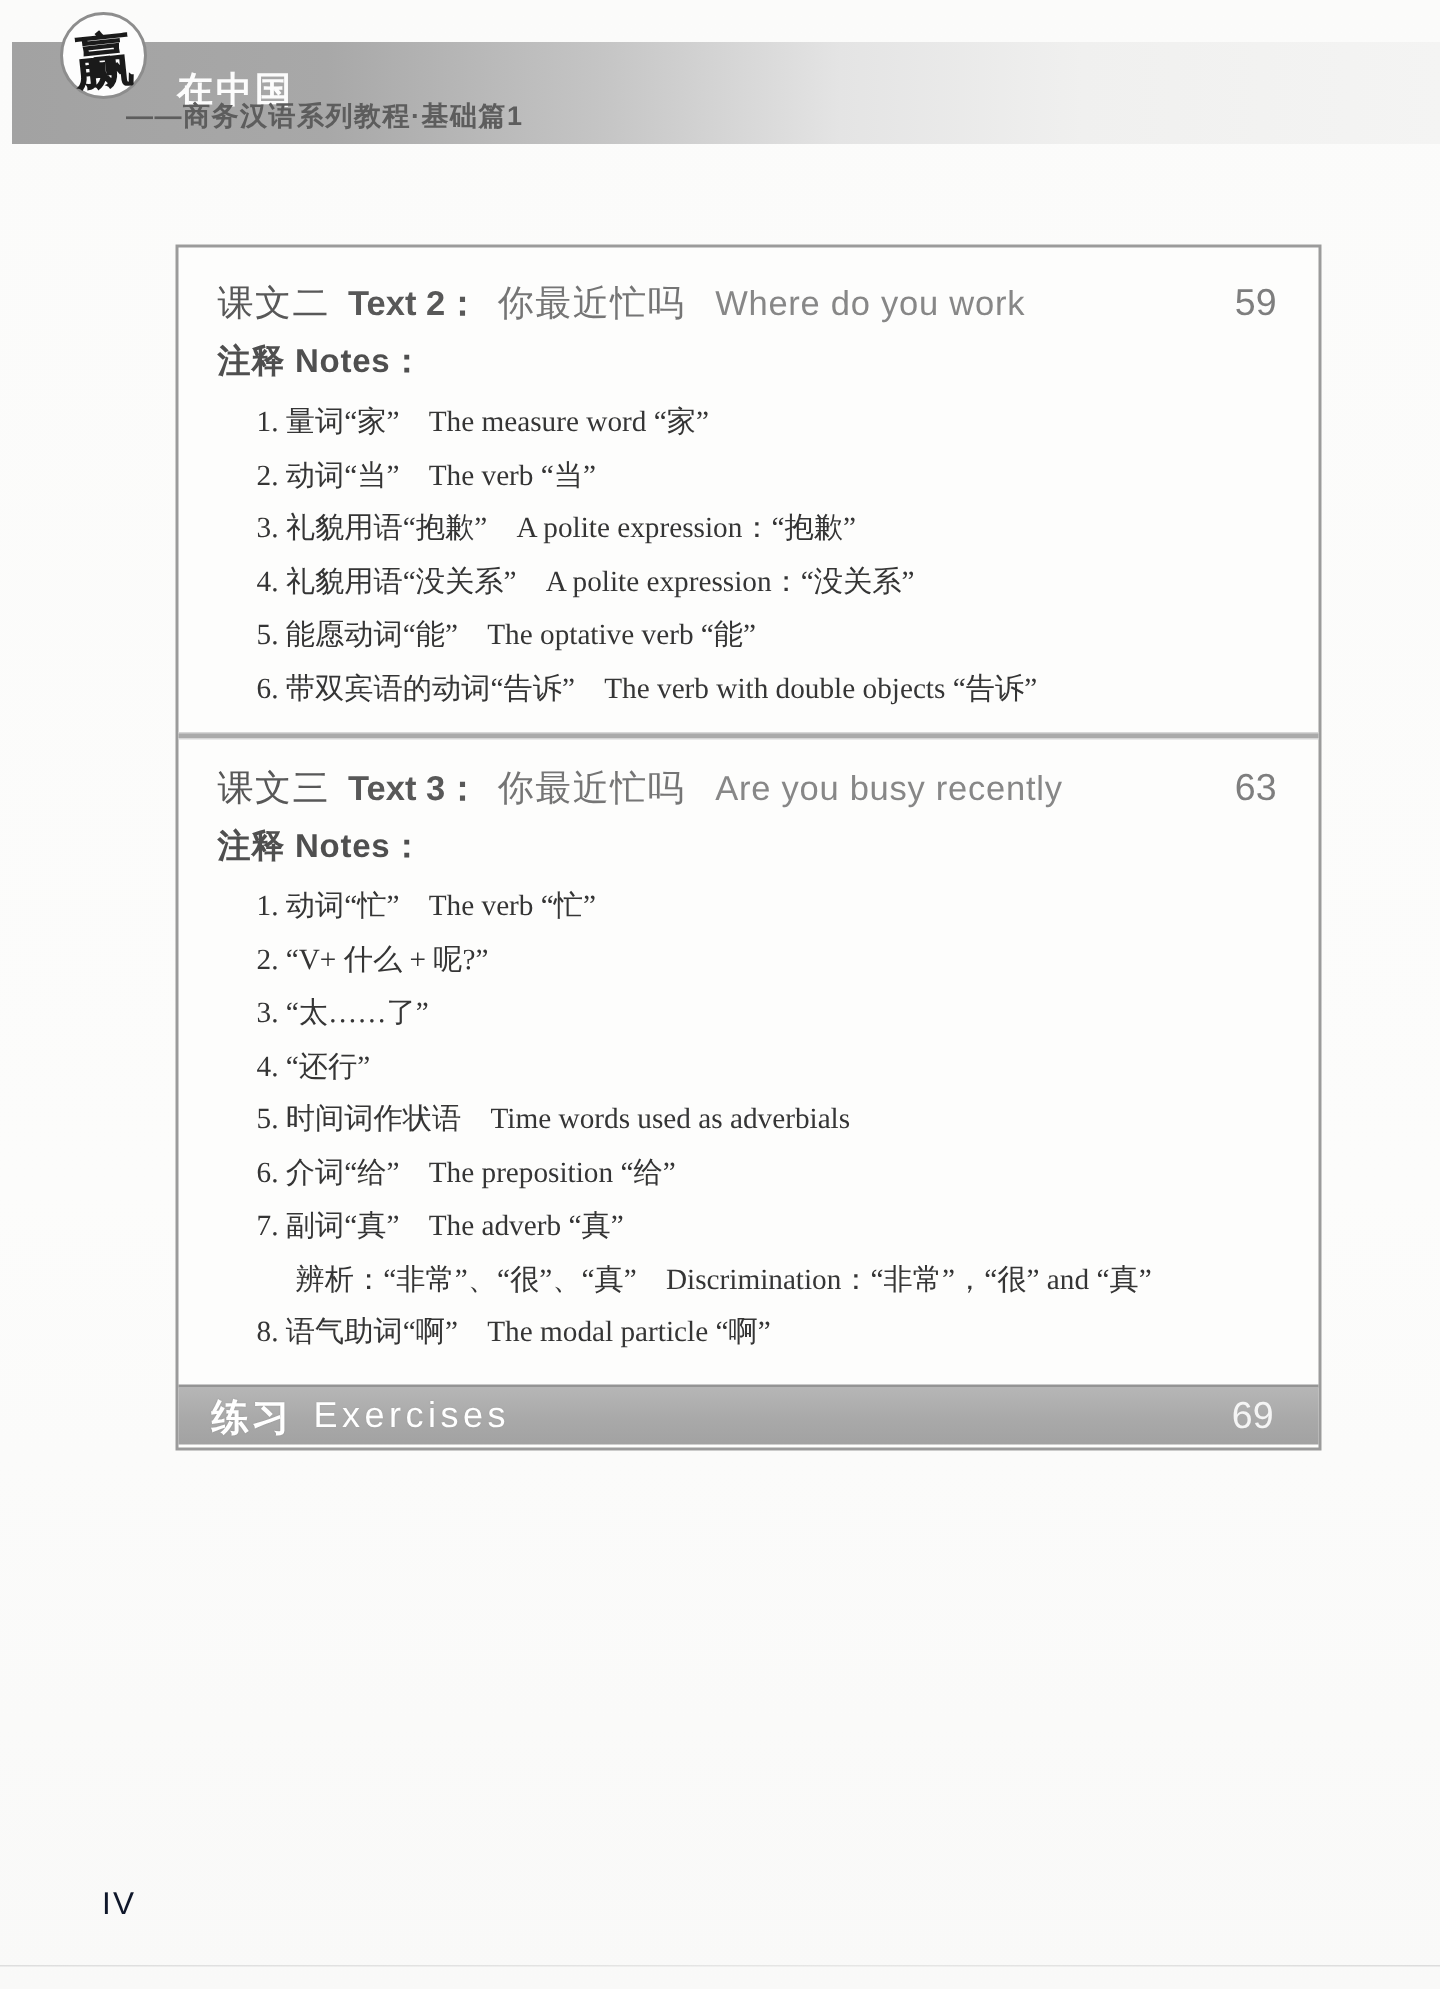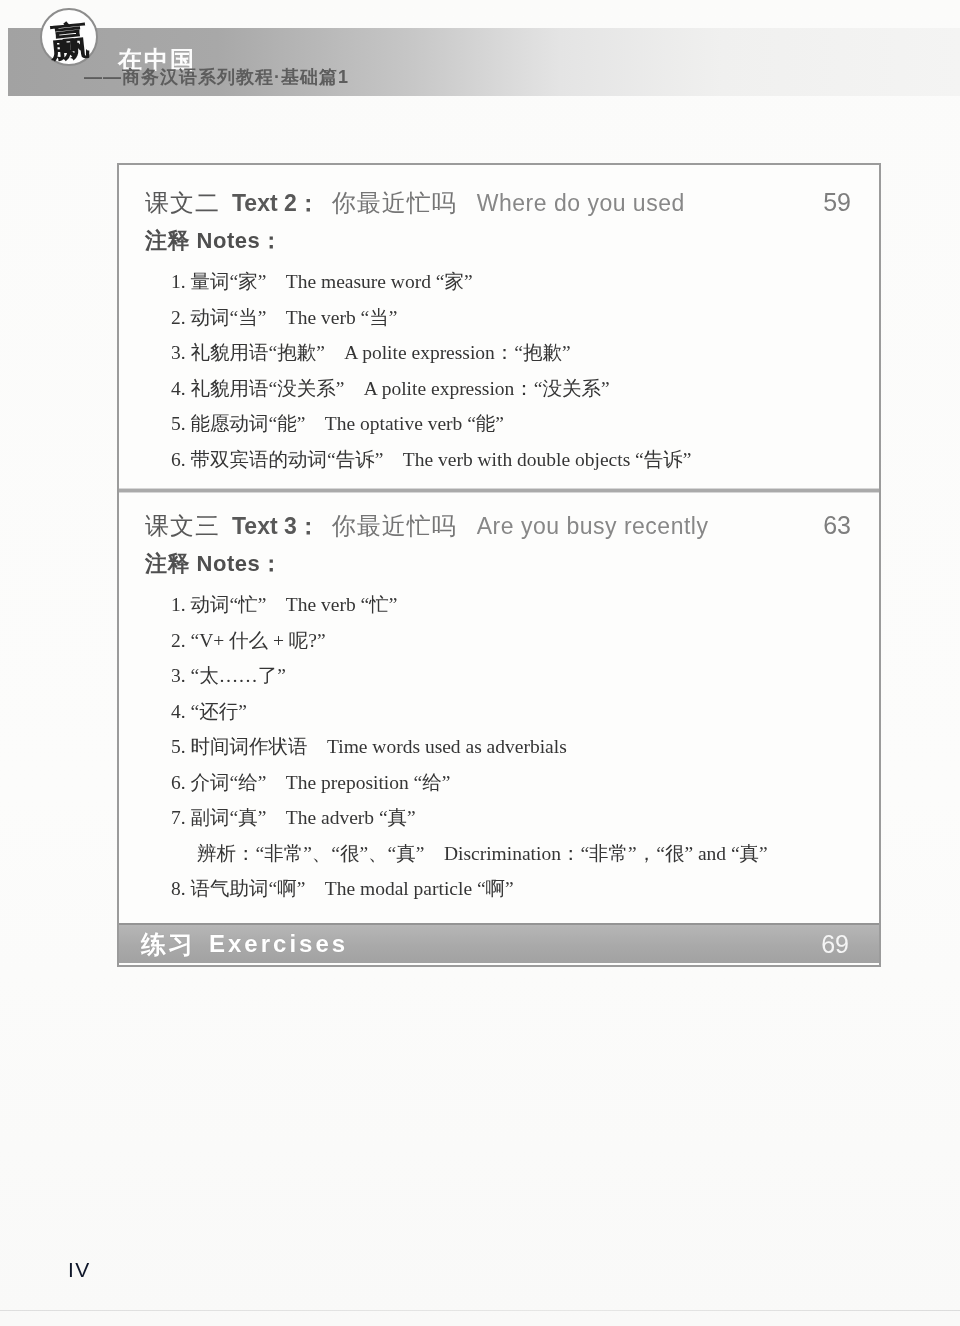--- a/index.html
+++ b/index.html
@@ -64,21 +64,21 @@
     position:absolute;left:0;right:0;bottom:2px;height:40px;
     background:linear-gradient(180deg,#b6b6b6 0%,#a9a9a9 55%,#a2a2a2 100%);
     border-top:2px solid #949494;
     display:flex;align-items:center;padding:0 22px;box-sizing:border-box;
   }
   .ex-cn{
     font-size:25px;font-weight:bold;color:#ffffff;letter-spacing:2px;
     text-shadow:0 0 1px #8d8d8d;
   }
   .ex-en{
-    font-size:24px;font-weight:bold;color:#ffffff;margin-left:14px;letter-spacing:3px;
+    font-size:24px;font-weight:normal;color:#ffffff;margin-left:14px;letter-spacing:3px;
     text-shadow:0 0 1px #9a9a9a;
   }
   .ex-page{margin-left:auto;font-size:25px;color:#f5f5f5;padding-right:8px;}
 
   
   .page-number{
     position:absolute;left:68px;top:1258px;
     font-size:21px;color:#0f172a;letter-spacing:1.5px;
   }
   .bottom-line{
@@ -98,21 +98,21 @@
   <div class="subtitle">——商务汉语系列教程·基础篇1</div>
 </div>
 
 <div class="toc-box">
   <div id="sections">
       <section class="toc-section first">
         <div class="sec-title">
           <span class="t-cn">课文二</span>
           <span class="t-idx">Text 2：</span>
           <span class="t-zh">你最近忙吗</span>
-          <span class="t-en">Where do you used</span>
+          <span class="t-en">Where do you work</span>
           <span class="t-page">59</span>
         </div>
         <div class="notes">注释 Notes：</div>
         <div class="note-list">
           <div class="note-item">1. 量词“家”　The measure word “家”</div>
           <div class="note-item">2. 动词“当”　The verb “当”</div>
           <div class="note-item">3. 礼貌用语“抱歉”　A polite expression：“抱歉”</div>
           <div class="note-item">4. 礼貌用语“没关系”　A polite expression：“没关系”</div>
           <div class="note-item">5. 能愿动词“能”　The optative verb “能”</div>
           <div class="note-item">6. 带双宾语的动词“告诉”　The verb with double objects “告诉”</div>

